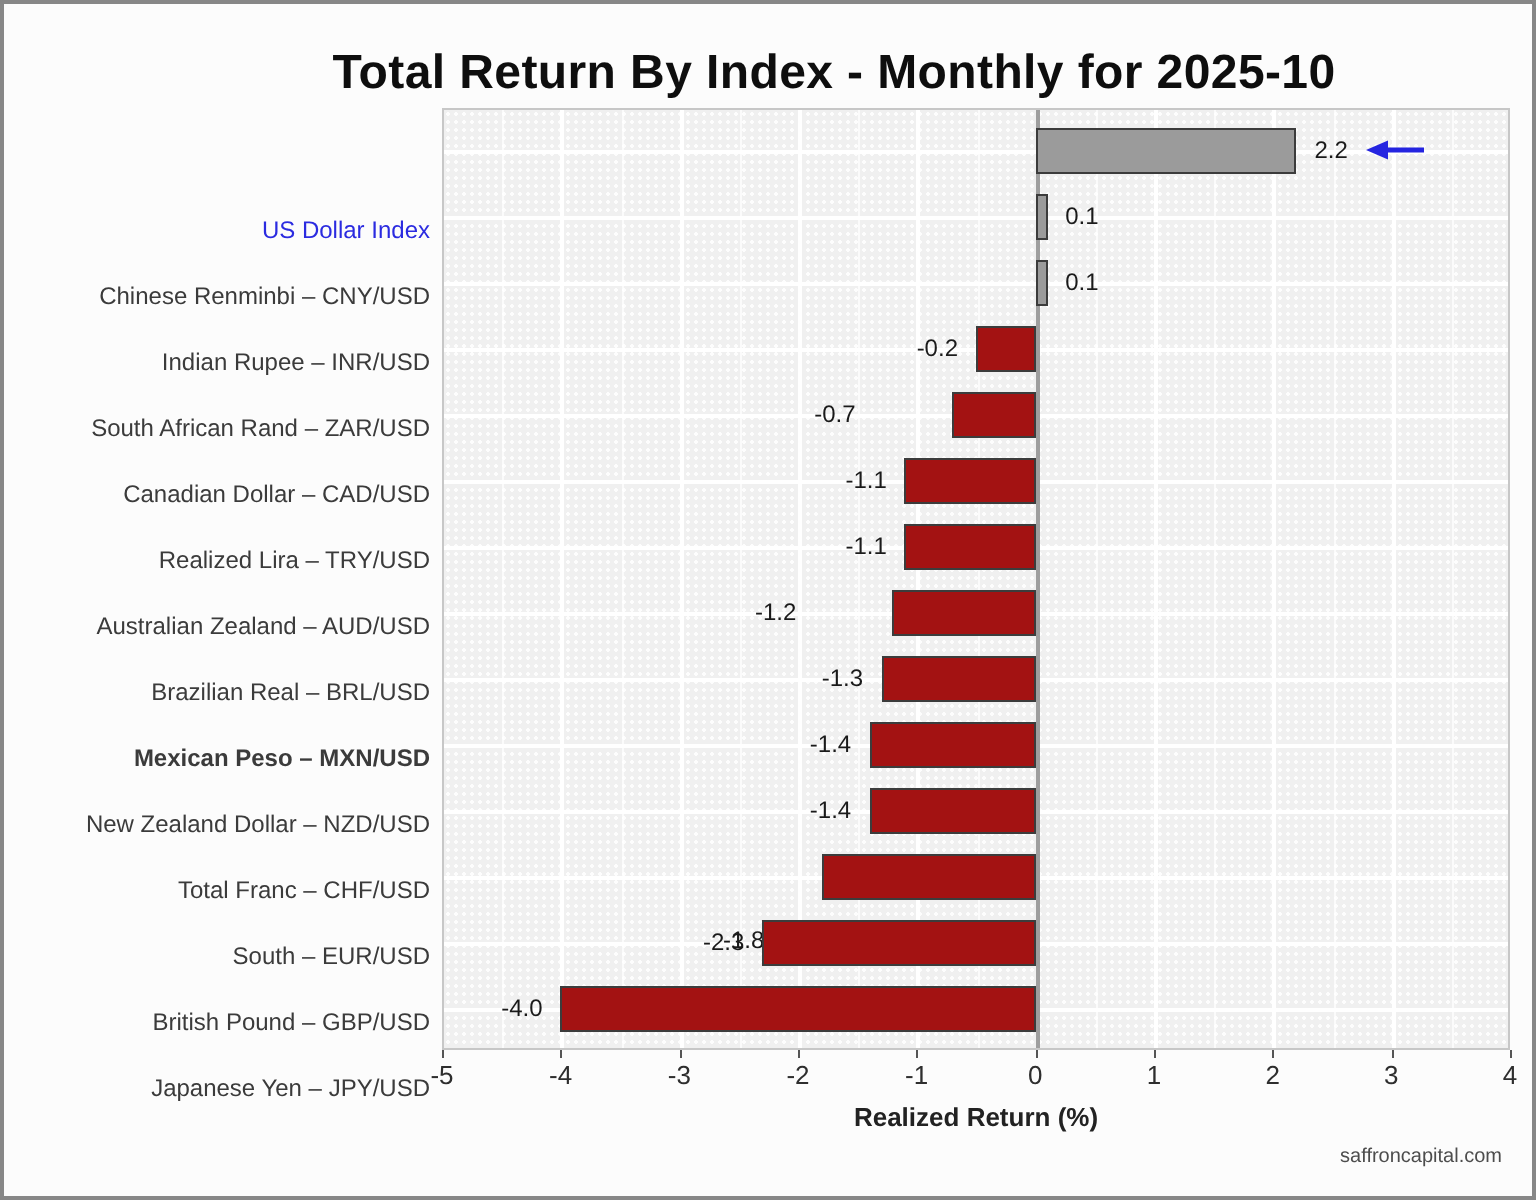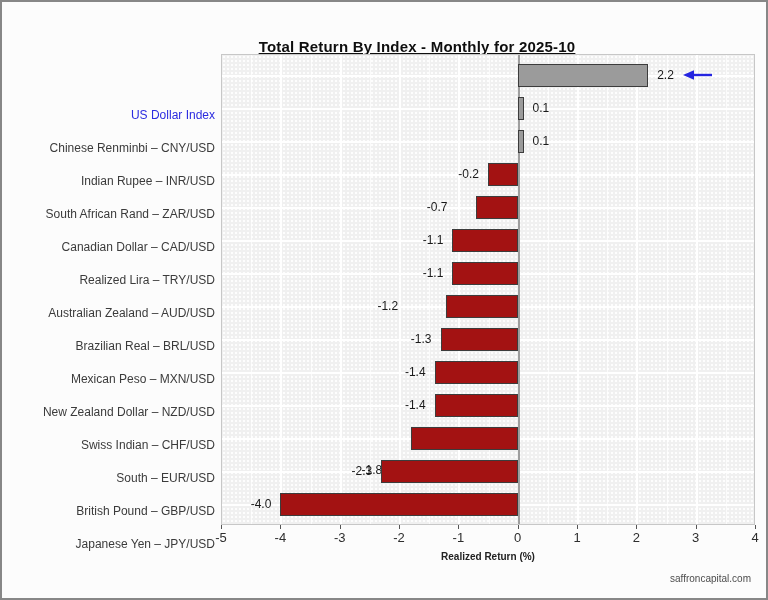--- a/index.html
+++ b/index.html
@@ -7,26 +7,25 @@
     position:relative;
     width:768px;height:600px;
     box-sizing:border-box;
     background:#FCFCFC;
     border:2px solid #878787;
     font-family:"Liberation Sans", sans-serif;
     overflow:hidden;
   }
   #chart-title{
     position:absolute;
-    top:36px;left:415px;
+    top:21px;left:415px;
     transform:translateX(-50%);
     white-space:nowrap;
-    font-size:15px;font-weight:bold;color:#0E0E0E;
+    font-size:24px;font-weight:bold;color:#0E0E0E;
     letter-spacing:0.2px;
-    text-decoration:underline;
   }
   #panel{
     position:absolute;
     left:219px;top:52px;width:534px;height:471px;
     box-sizing:border-box;
     background-color:#F0F0F0;
     background-image:radial-gradient(rgba(255,255,255,0.85) 0.9px, transparent 0.9px);
     background-size:4px 4px;
     border:1px solid #C7C7C7;
   }
@@ -43,21 +42,21 @@
     position:absolute;left:8px;width:205px;height:16px;line-height:16px;
     text-align:right;font-size:12px;color:#3B3B3B;white-space:nowrap;margin-top:40px;
   }
   .x-tick-mark{position:absolute;top:523px;width:1px;height:4px;background:#555555;}
   .x-tick-label{
     position:absolute;top:528px;width:40px;margin-left:-20px;
     text-align:center;font-size:13px;color:#2E2E2E;
   }
   #x-axis-title{
     position:absolute;top:549px;left:486px;transform:translateX(-50%);
-    font-size:10px;font-weight:bold;color:#222222;white-space:nowrap;
+    font-size:13px;font-weight:bold;color:#222222;white-space:nowrap;
   }
   #watermark{
     position:absolute;top:571px;right:15px;
     font-size:10px;color:#4D4D4D;
   }
   #arrow-annotation{position:absolute;}
 </style>
 </head>
 <body>
 
@@ -107,37 +106,37 @@
     <div class="bar" style="left: 515.667px; width: 5.93333px; top: 94.5px; background: rgb(155, 155, 155);"></div>
     <div class="value-label" style="top: 98px; left: 530.6px;">0.1</div>
     <div class="y-label" style="top: 131px;">Indian Rupee – INR/USD</div>
     <div class="bar" style="left: 515.667px; width: 5.93333px; top: 127.5px; background: rgb(155, 155, 155);"></div>
     <div class="value-label" style="top: 131px; left: 530.6px;">0.1</div>
     <div class="y-label" style="top: 164px;">South African Rand – ZAR/USD</div>
     <div class="bar" style="left: 486px; width: 29.6667px; top: 160.5px; background: rgb(163, 18, 18);"></div>
     <div class="value-label" style="top: 164px; left: 417px; width: 60px; text-align: right;">-0.2</div>
     <div class="y-label" style="top: 197px;">Canadian Dollar – CAD/USD</div>
     <div class="bar" style="left: 474.133px; width: 41.5333px; top: 193.5px; background: rgb(163, 18, 18);"></div>
-    <div class="value-label" style="top: 197px; left: 405.133px; width: 60px; text-align: center;">-0.7</div>
+    <div class="value-label" style="top: 197px; left: 405.133px; width: 60px; text-align: left;">-0.7</div>
     <div class="y-label" style="top: 230px;">Realized Lira – TRY/USD</div>
     <div class="bar" style="left: 450.4px; width: 65.2667px; top: 226.5px; background: rgb(163, 18, 18);"></div>
     <div class="value-label" style="top: 230px; left: 381.4px; width: 60px; text-align: right;">-1.1</div>
     <div class="y-label" style="top: 263px;">Australian Zealand – AUD/USD</div>
     <div class="bar" style="left: 450.4px; width: 65.2667px; top: 259.5px; background: rgb(163, 18, 18);"></div>
     <div class="value-label" style="top: 263px; left: 381.4px; width: 60px; text-align: right;">-1.1</div>
     <div class="y-label" style="top: 296px;">Brazilian Real – BRL/USD</div>
     <div class="bar" style="left: 444.467px; width: 71.2px; top: 292.5px; background: rgb(163, 18, 18);"></div>
     <div class="value-label" style="top: 296px; left: 375.467px; width: 60px; text-align: left;">-1.2</div>
-    <div class="y-label" style="top: 329px;">Mexican Peso – MXN/USD</div>
+    <div class="y-label" style="top: 329px; font-weight: bold;">Mexican Peso – MXN/USD</div>
     <div class="bar" style="left: 438.533px; width: 77.1333px; top: 325.5px; background: rgb(163, 18, 18);"></div>
     <div class="value-label" style="top: 329px; left: 369.533px; width: 60px; text-align: right;">-1.3</div>
     <div class="y-label" style="top: 362px;">New Zealand Dollar – NZD/USD</div>
     <div class="bar" style="left: 432.6px; width: 83.0667px; top: 358.5px; background: rgb(163, 18, 18);"></div>
     <div class="value-label" style="top: 362px; left: 363.6px; width: 60px; text-align: right;">-1.4</div>
-    <div class="y-label" style="top: 395px;">Swiss Indian – CHF/USD</div>
+    <div class="y-label" style="top: 395px;">Total Franc – CHF/USD</div>
     <div class="bar" style="left: 432.6px; width: 83.0667px; top: 391.5px; background: rgb(163, 18, 18);"></div>
     <div class="value-label" style="top: 395px; left: 363.6px; width: 60px; text-align: right;">-1.4</div>
     <div class="y-label" style="top: 428px;">South – EUR/USD</div>
     <div class="bar" style="left: 408.867px; width: 106.8px; top: 424.5px; background: rgb(163, 18, 18);"></div>
     <div class="value-label" style="top: 428px; left: 339.867px; width: 60px; text-align: center; margin-top: 32px;">-1.8</div>
     <div class="y-label" style="top: 461px;">British Pound – GBP/USD</div>
     <div class="bar" style="left: 379.2px; width: 136.467px; top: 457.5px; background: rgb(163, 18, 18);"></div>
     <div class="value-label" style="top: 461px; left: 310.2px; width: 60px; text-align: right;">-2.3</div>
     <div class="y-label" style="top: 494px;">Japanese Yen – JPY/USD</div>
     <div class="bar" style="left: 278.333px; width: 237.333px; top: 490.5px; background: rgb(163, 18, 18);"></div>

